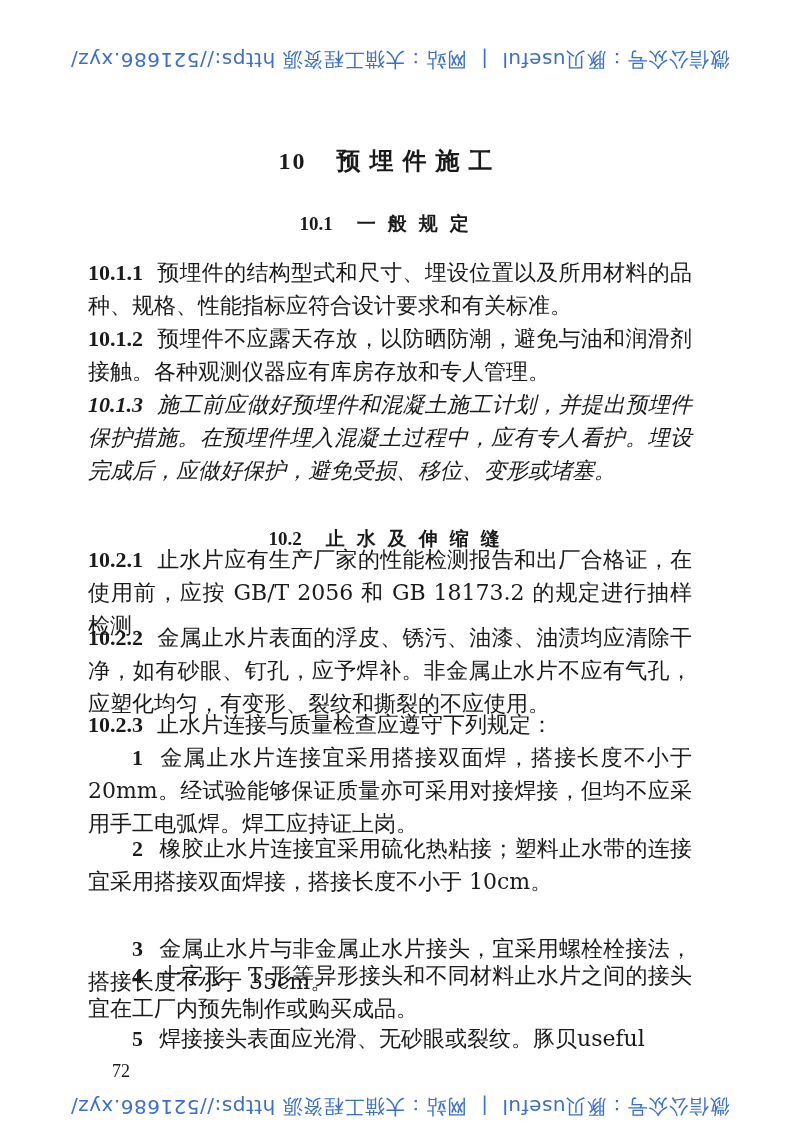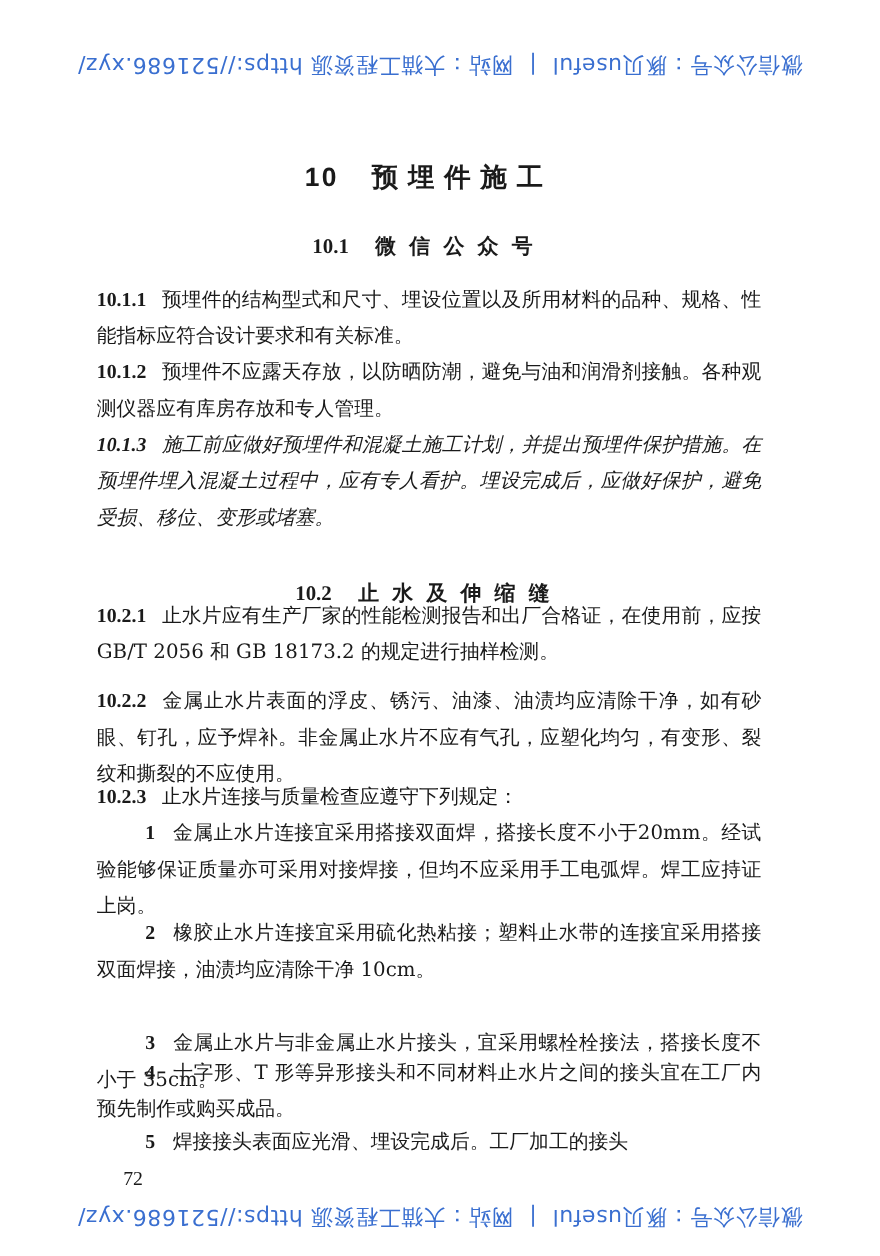--- a/index.html
+++ b/index.html
@@ -16,30 +16,30 @@
     white-space: nowrap;
   }
   .watermark.top { top: 44px; }
   .watermark.bottom { top: 1091px; }
   .watermark .sep { margin: 0 14px; }
   .page { position: absolute; left: 88px; top: 0; width: 604px; }
   .chapter-title {
     position: absolute; top: 145px; left: 0; width: 604px; text-align: center;
     font-size: 24px; font-weight: bold; letter-spacing: 2px;
   }
-  .chapter-title .num { margin-right: 30px; font-family: Liberation Sans, sans-serif; }
+  .chapter-title .num { margin-right: 30px; font-family: Liberation Serif, serif; }
   .chapter-title .txt { letter-spacing: 9px; margin-top: 40px; }
   .section-title {
     position: absolute; left: 0; width: 604px; text-align: center;
     font-size: 19px; font-weight: bold;
   }
   .section-title .num { margin-right: 24px; font-family: "Liberation Serif", serif; }
   .section-title .txt { letter-spacing: 12px; }
   .para {
-    position: absolute; left: 0; width: 604px; font-size: 18px; line-height: 33px;
+    position: absolute; left: 0; width: 604px; font-size: 22px; line-height: 33px;
     text-align: justify;
   }
   .clause-num { font-weight: bold; font-family: "Liberation Serif", serif; margin-right: 14px; }
   .item-num { font-weight: bold; font-family: "Liberation Serif", serif; margin-left: 44px; margin-right: 16px; }
   .page-num {
     position: absolute; left: 112px; top: 1061px; font-size: 18px;
     font-family: Liberation Serif, serif;
   }
 </style>
 </head>
@@ -51,21 +51,21 @@
   <span>网站：大猫工程资源 https://521686.xyz/</span>
 </div>
 
 <div class="page">
 
   <div class="chapter-title">
     <span class="num">10</span><span class="txt">预埋件施工</span>
   </div>
 
   <div class="section-title" style="top:211px;">
-    <span class="num">10.1</span><span class="txt">微信公众号</span>
+    <span class="num">10.1</span><span class="txt">一般规定</span>
   </div>
 
   <div class="para" style="top:256px;">
     <span class="clause-num">10.1.1</span><span>预埋件的结构型式和尺寸、埋设位置以及所用材料的品种、规格、性能指标应符合设计要求和有关标准。</span>
   </div>
 
   <div class="para" style="top:322px;">
     <span class="clause-num">10.1.2</span><span>预埋件不应露天存放，以防晒防潮，避免与油和润滑剂接触。各种观测仪器应有库房存放和专人管理。</span>
   </div>
 
@@ -87,33 +87,33 @@
 
   <div class="para" style="top:708px;">
     <span class="clause-num">10.2.3</span><span>止水片连接与质量检查应遵守下列规定：</span>
   </div>
 
   <div class="para" style="top:741px;">
     <span class="item-num">1</span><span>金属止水片连接宜采用搭接双面焊，搭接长度不小于20mm。经试验能够保证质量亦可采用对接焊接，但均不应采用手工电弧焊。焊工应持证上岗。</span>
   </div>
 
   <div class="para" style="top:832px;">
-    <span class="item-num">2</span><span>橡胶止水片连接宜采用硫化热粘接；塑料止水带的连接宜采用搭接双面焊接，油渍均应清除干净 10cm。</span>
+    <span class="item-num">2</span><span>橡胶止水片连接宜采用硫化热粘接；塑料止水带的连接宜采用搭接双面焊接，搭接长度不小于 10cm。</span>
   </div>
 
   <div class="para" style="top:932px;">
     <span class="item-num">3</span><span>金属止水片与非金属止水片接头，宜采用螺栓栓接法，搭接长度不小于 35cm。</span>
   </div>
 
   <div class="para" style="top:959px;">
     <span class="item-num">4</span><span>十字形、T 形等异形接头和不同材料止水片之间的接头宜在工厂内预先制作或购买成品。</span>
   </div>
 
   <div class="para" style="top:1022px;">
-    <span class="item-num">5</span><span>焊接接头表面应光滑、埋设完成后。工厂加工的接头</span>
+    <span class="item-num">5</span><span>焊接接头表面应光滑、无砂眼或裂纹。豚贝useful</span>
   </div>
 </div>
 
 <div class="page-num">72</div>
 
 <div class="watermark bottom">
   <span>微信公众号：豚贝useful</span>
   <span class="sep">|</span>
   <span>网站：大猫工程资源 https://521686.xyz/</span>
 </div>

